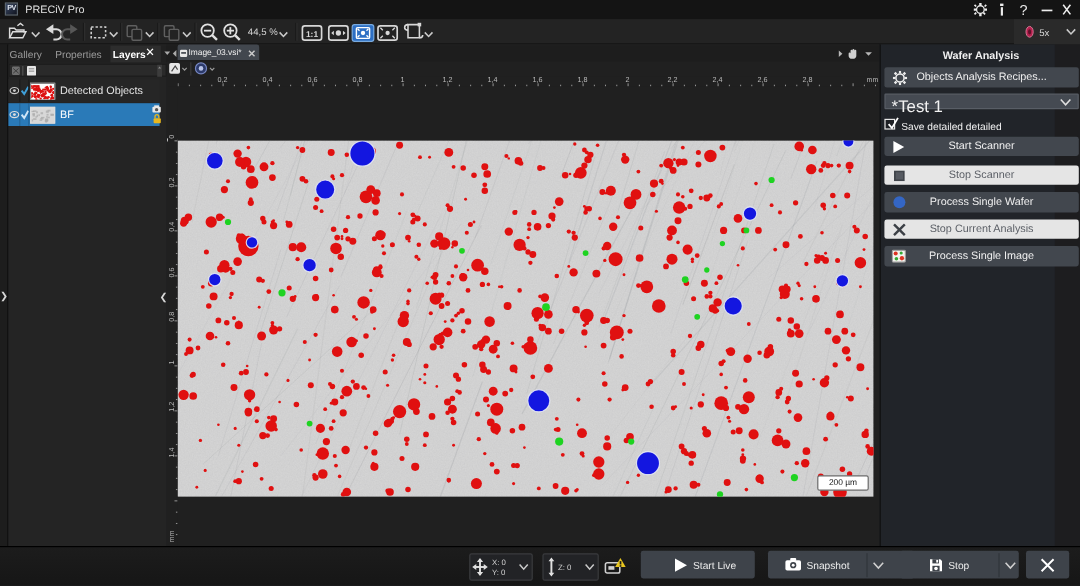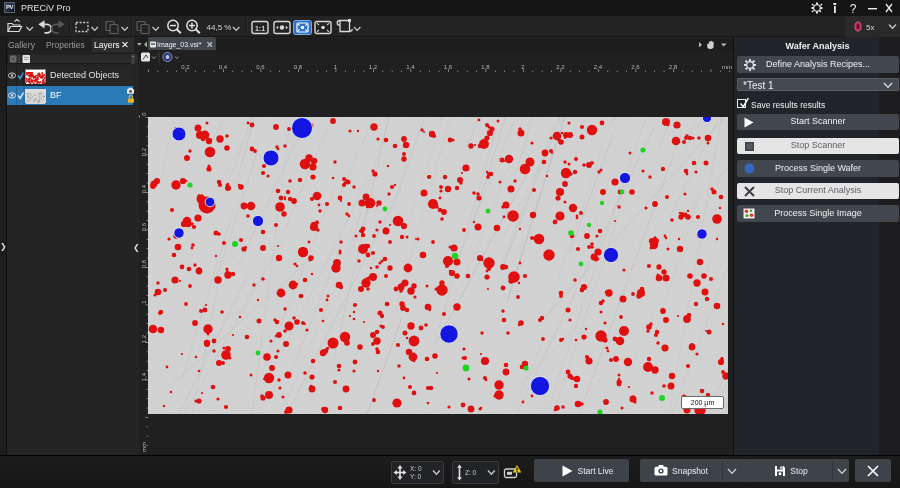--- a/index.html
+++ b/index.html
@@ -138,21 +138,21 @@
 <text x="21" y="14" fill="#d8d8d8" font-size="8">5x</text>
 <path d="M44 8.5 l3.5 3.8 3.5-3.8" stroke="#c9c9c9" stroke-width="1.3" fill="none"></path>
 </svg>
 
 <div id="leftstrip" class="abs"></div>
 <div id="lpanel" class="abs">
 <div id="ltabs" class="abs"></div>
       <div class="abs" style="left:85px;top:1px;width:42px;height:14px;background:#2d2d2d"></div>
       <div class="ltab abs" style="left:1px">Gallery</div>
       <div class="ltab abs" style="left:39px">Properties</div>
-      <div class="ltab abs" style="left:87px;color:#fff;font-weight:normal">Layers</div>
+      <div class="ltab abs" style="left:87px;color:#fff;font-weight:bold">Layers</div>
       <div class="ltab abs" style="left:114px;color:#fff;font-size:9.5px">✕</div>
       <div id="ltoolbar" class="abs"></div>
       <svg class="abs" style="left:0;top:16px" width="132" height="12" viewBox="0 0 132 12">
 <g>
           <rect x="3" y="2.5" width="6.5" height="7" rx="1" fill="#6e6e6e"></rect>
           <path d="M4 4 l4.5 4 M8.5 4 l-4.5 4" stroke="#3a3a3a" stroke-width="0.8"></path>
           <rect x="11.5" y="2" width="1" height="8" fill="#505050"></rect>
           <rect x="15.5" y="2" width="7.5" height="8" rx="0.8" fill="#e6e6e6"></rect>
           <rect x="17" y="3.8" width="4.5" height="1" fill="#999"></rect>
           <rect x="17" y="5.8" width="4.5" height="1" fill="#999"></rect>
@@ -1358,34 +1358,34 @@
             <rect x="5.1" y="0" width="1.8" height="2.2"></rect>
             <rect x="5.1" y="9.8" width="1.8" height="2.2"></rect>
             <rect x="0" y="5.1" width="2.2" height="1.8"></rect>
             <rect x="9.8" y="5.1" width="2.2" height="1.8"></rect>
             <rect x="1.3" y="1.3" width="2" height="2" transform="rotate(45 2.3 2.3)"></rect>
             <rect x="8.7" y="8.7" width="2" height="2" transform="rotate(45 9.7 9.7)"></rect>
             <rect x="8.7" y="1.3" width="2" height="2" transform="rotate(-45 9.7 2.3)"></rect>
             <rect x="1.3" y="8.7" width="2" height="2" transform="rotate(-45 2.3 9.7)"></rect>
           </g>
         </svg>
-        <div class="cap" style="top:3px">Define Analysis Recipes...</div>
+        <div class="cap" style="top:3px">Objects Analysis Recipes...</div>
       </div>
       <div class="abs" style="left:3px;top:41px;width:162px;height:13px;background:#454a52;border:1px solid #595e66;border-radius:1px">
-<div style="position:absolute;left:5px;top:1px;font-size:10px;color:#f2f2f2">*Test 1</div>
+<div style="position:absolute;left:5px;top:1px;font-size:14px;color:#f2f2f2">*Test 1</div>
 <svg style="position:absolute;right:5px;top:3px" width="10" height="7" viewBox="0 0 10 7">
           <path d="M1 1 l4 4.4 4-4.4" stroke="#e0e0e0" stroke-width="1.3" fill="none"></path>
         </svg>
       </div>
       <div class="abs" style="left:3px;top:62px;width:162px;height:10px">
 <div style="position:absolute;left:0;top:0;width:9px;height:9px;border:1px solid #e8e8e8;background:#1e2024"></div>
 <svg style="position:absolute;left:1px;top:-3px" width="13" height="13" viewBox="0 0 13 13">
           <path d="M2.5 7.5 l2.8 3.2 5-8.5" stroke="#fff" stroke-width="1.5" fill="none"></path>
         </svg>
-<div style="position:absolute;left:14px;top:0.5px;font-size:8.5px;color:#f2f2f2">Save results results</div>
+<div style="position:absolute;left:14px;top:0.5px;font-size:8.5px;color:#f2f2f2">Save detailed detailed</div>
       </div>
       <div class="rbtn abs" style="top:77px;height:16px;">
         <svg style="position:absolute;left:6px;top:3px" width="12" height="11" viewBox="0 0 12 11">
           <path d="M1.5 0.5 L10.5 5.5 1.5 10.5 z" fill="#fff"></path>
         </svg>
         <div class="cap" style="top:2px">Start Scanner</div>
       </div>
       <div class="rbtn abs rbtn-dis" style="top:101px;height:16px;">
         <svg style="position:absolute;left:8px;top:4px" width="9" height="9" viewBox="0 0 9 9">
           <rect width="9" height="9" fill="#41454b"></rect>

